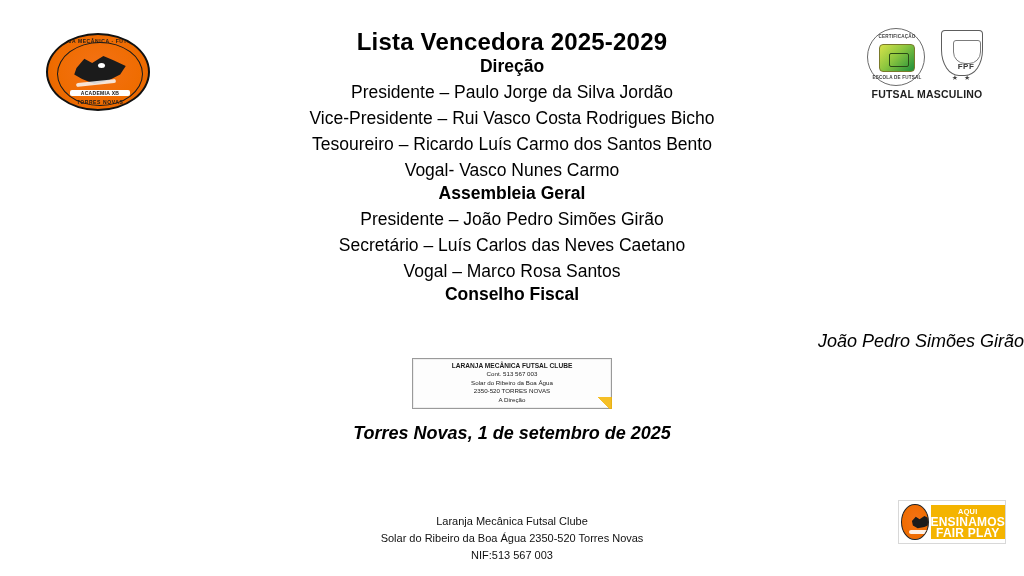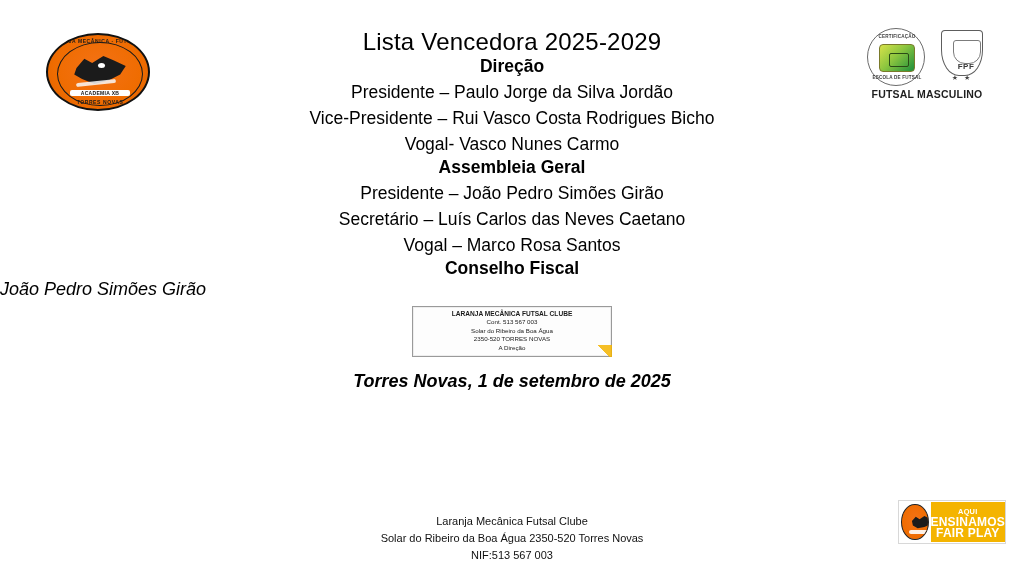--- a/index.html
+++ b/index.html
@@ -197,41 +197,42 @@
   
   .doc {
     position: absolute;
     left: 0;
     top: 0;
     width: 1024px;
   }
   .doc-title {
     text-align: center;
     font-size: 24px;
-    font-weight: normal;
+    font-weight: bold;
     margin-top: 28px;
     letter-spacing: .2px;
   }
   .section-head {
     text-align: center;
     font-size: 17.5px;
     font-weight: bold;
   }
   .body-line {
     text-align: center;
     font-size: 17.5px;
     line-height: 26px;
     white-space: pre;
   }
   .list-block { margin-top: 2px; }
 
   .signature {
-    text-align: left;
+    text-align: right;
     font-style: italic;
     font-size: 18px;
+    margin-top: 26px;
   }
 
   
   .stamp {
     width: 190px;
     margin: 6px auto 0 auto;
     border: 1px solid #9a9a9a;
     padding: 3px 4px 4px 4px;
     background: #fdfdfd;
     position: relative;
@@ -313,21 +314,21 @@
     position: absolute;
     left: 7px; bottom: 5px;
     width: 26px; height: 4px;
     background: #fff;
     border-radius: 2px;
     opacity: .9;
   }
   .fairplay .fp-text {
     flex: 1;
     background: #f4b400;
-    height: 40px;
+    height: 34px;
     margin-left: 2px;
     display: flex;
     flex-direction: column;
     justify-content: center;
     align-items: center;
     color: #fff;
     font-weight: bold;
     line-height: 11px;
   }
   .fairplay .fp-text span { font-size: 12px; letter-spacing: .2px; }
@@ -366,20 +367,21 @@
   <div class="fed-caption">FUTSAL MASCULINO</div>
 </div>
 
 <div class="doc">
   <div class="doc-title">Lista Vencedora 2025-2029</div>
 
   <div class="section-head">Direção</div>
   <div class="list-block">
     <div class="body-line">Presidente – Paulo Jorge da Silva Jordão</div>
     <div class="body-line">Vice-Presidente – Rui Vasco Costa Rodrigues Bicho</div>
+    <div class="body-line">Tesoureiro – Ricardo Luís Carmo dos Santos Bento</div>
     <div class="body-line">Vogal- Vasco Nunes Carmo</div>
   </div>
 
   <div class="section-head">Assembleia Geral</div>
   <div class="list-block">
     <div class="body-line">Presidente – João Pedro Simões Girão</div>
     <div class="body-line">Secretário – Luís Carlos das Neves Caetano</div>
     <div class="body-line">Vogal – Marco Rosa Santos</div>
   </div>
 

